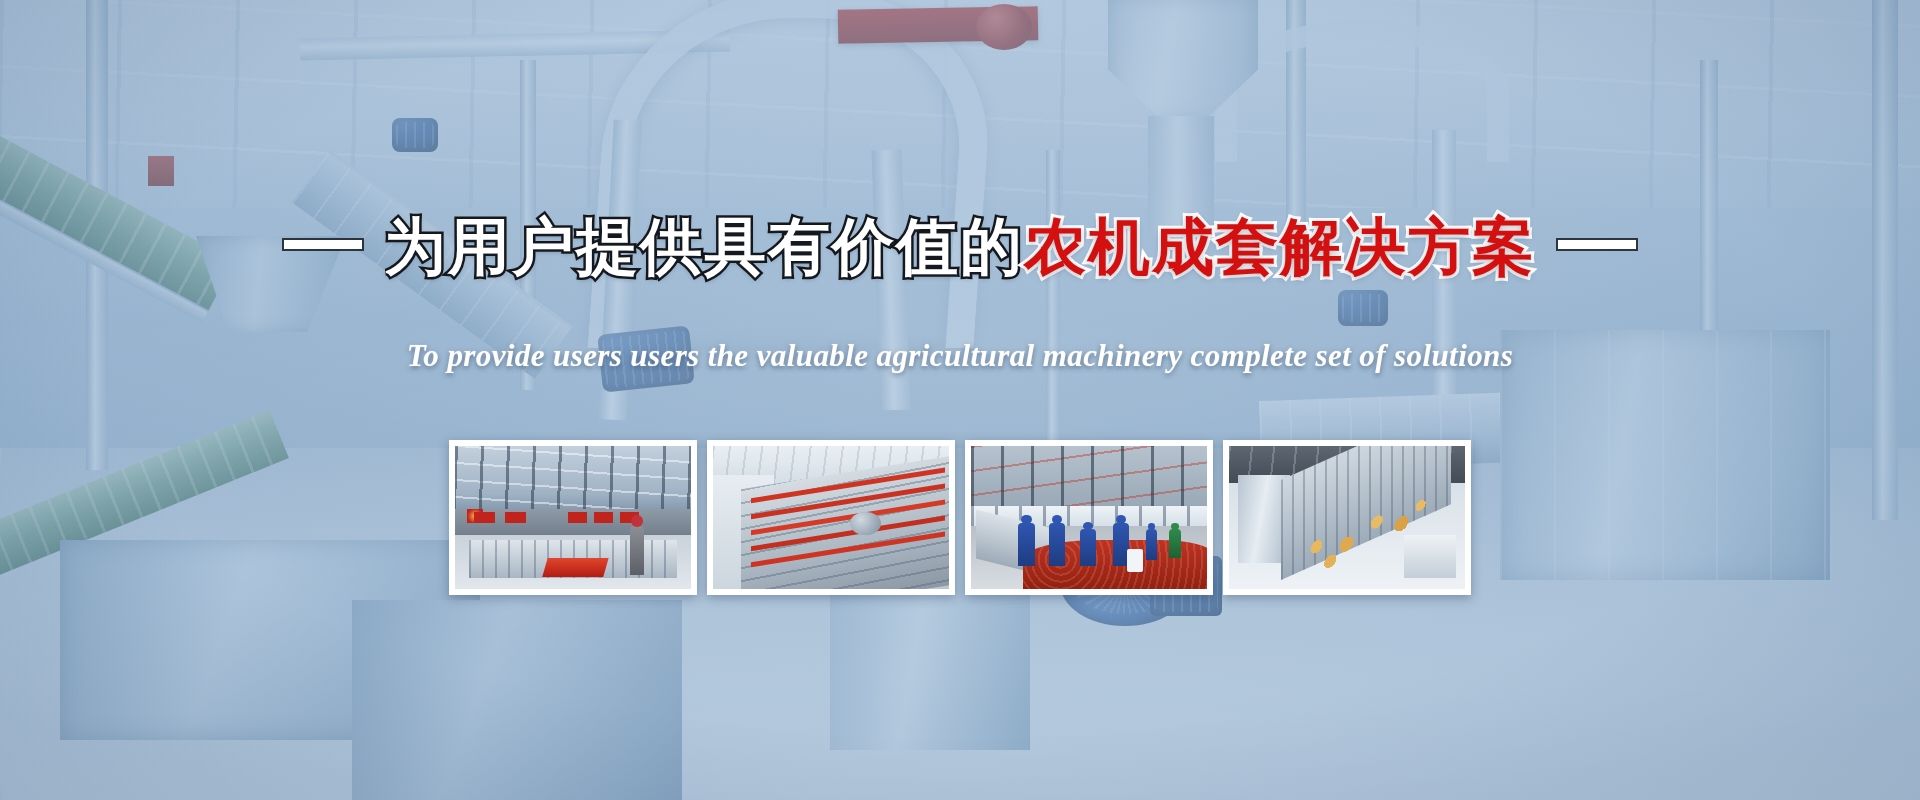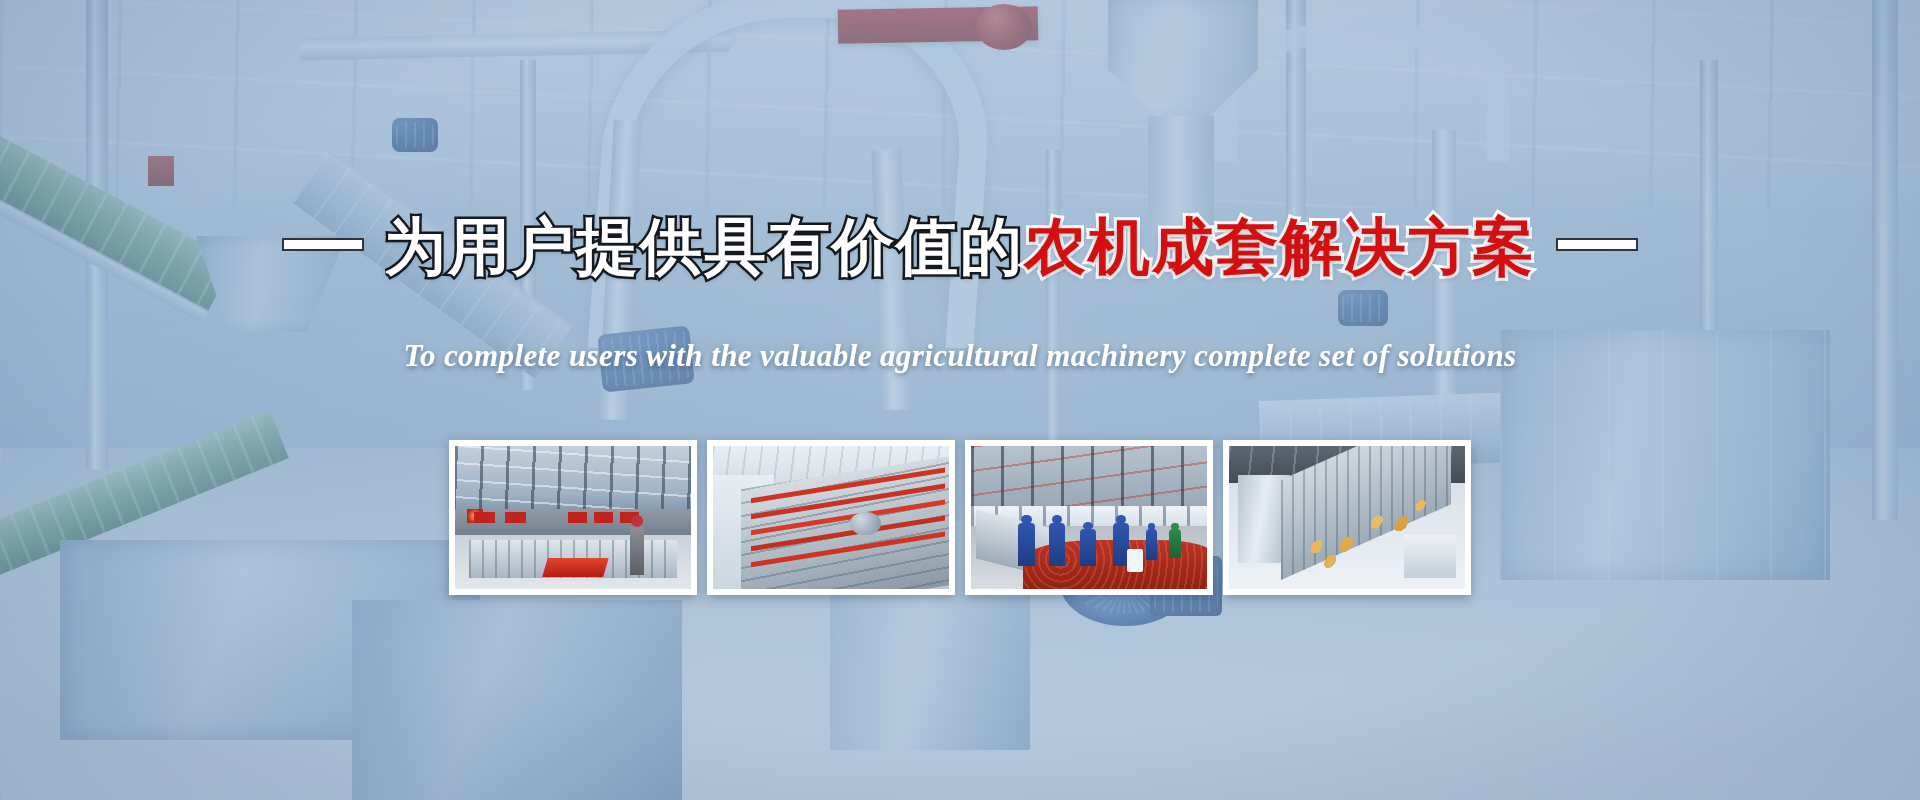--- a/index.html
+++ b/index.html
@@ -476,21 +476,21 @@
     <div class="bg-wash"></div>
     <div class="bg-vignette"></div>
   </div>
 
   <div class="content">
 
     <div class="headline">
       <span class="hl-dash"></span><span class="hl-white">为用户提供具有价值的</span><span class="hl-red">农机成套解决方案</span><span class="hl-dash"></span>
     </div>
 
-    <div class="subtitle">To complete users with the  valuable agricultural machinery complete set of solutions</div>
+    <div class="subtitle">To provide users users the  valuable agricultural machinery complete set of solutions</div>
 
     <div class="gallery">
 
       <div class="thumb">
         <div class="thumb-inner">
           <div class="t1-roof"></div>
           <div class="t1-mid"></div>
           <div class="t1-lamp"></div>
           <div class="t1-banner b1"></div>
           <div class="t1-banner b2"></div>

